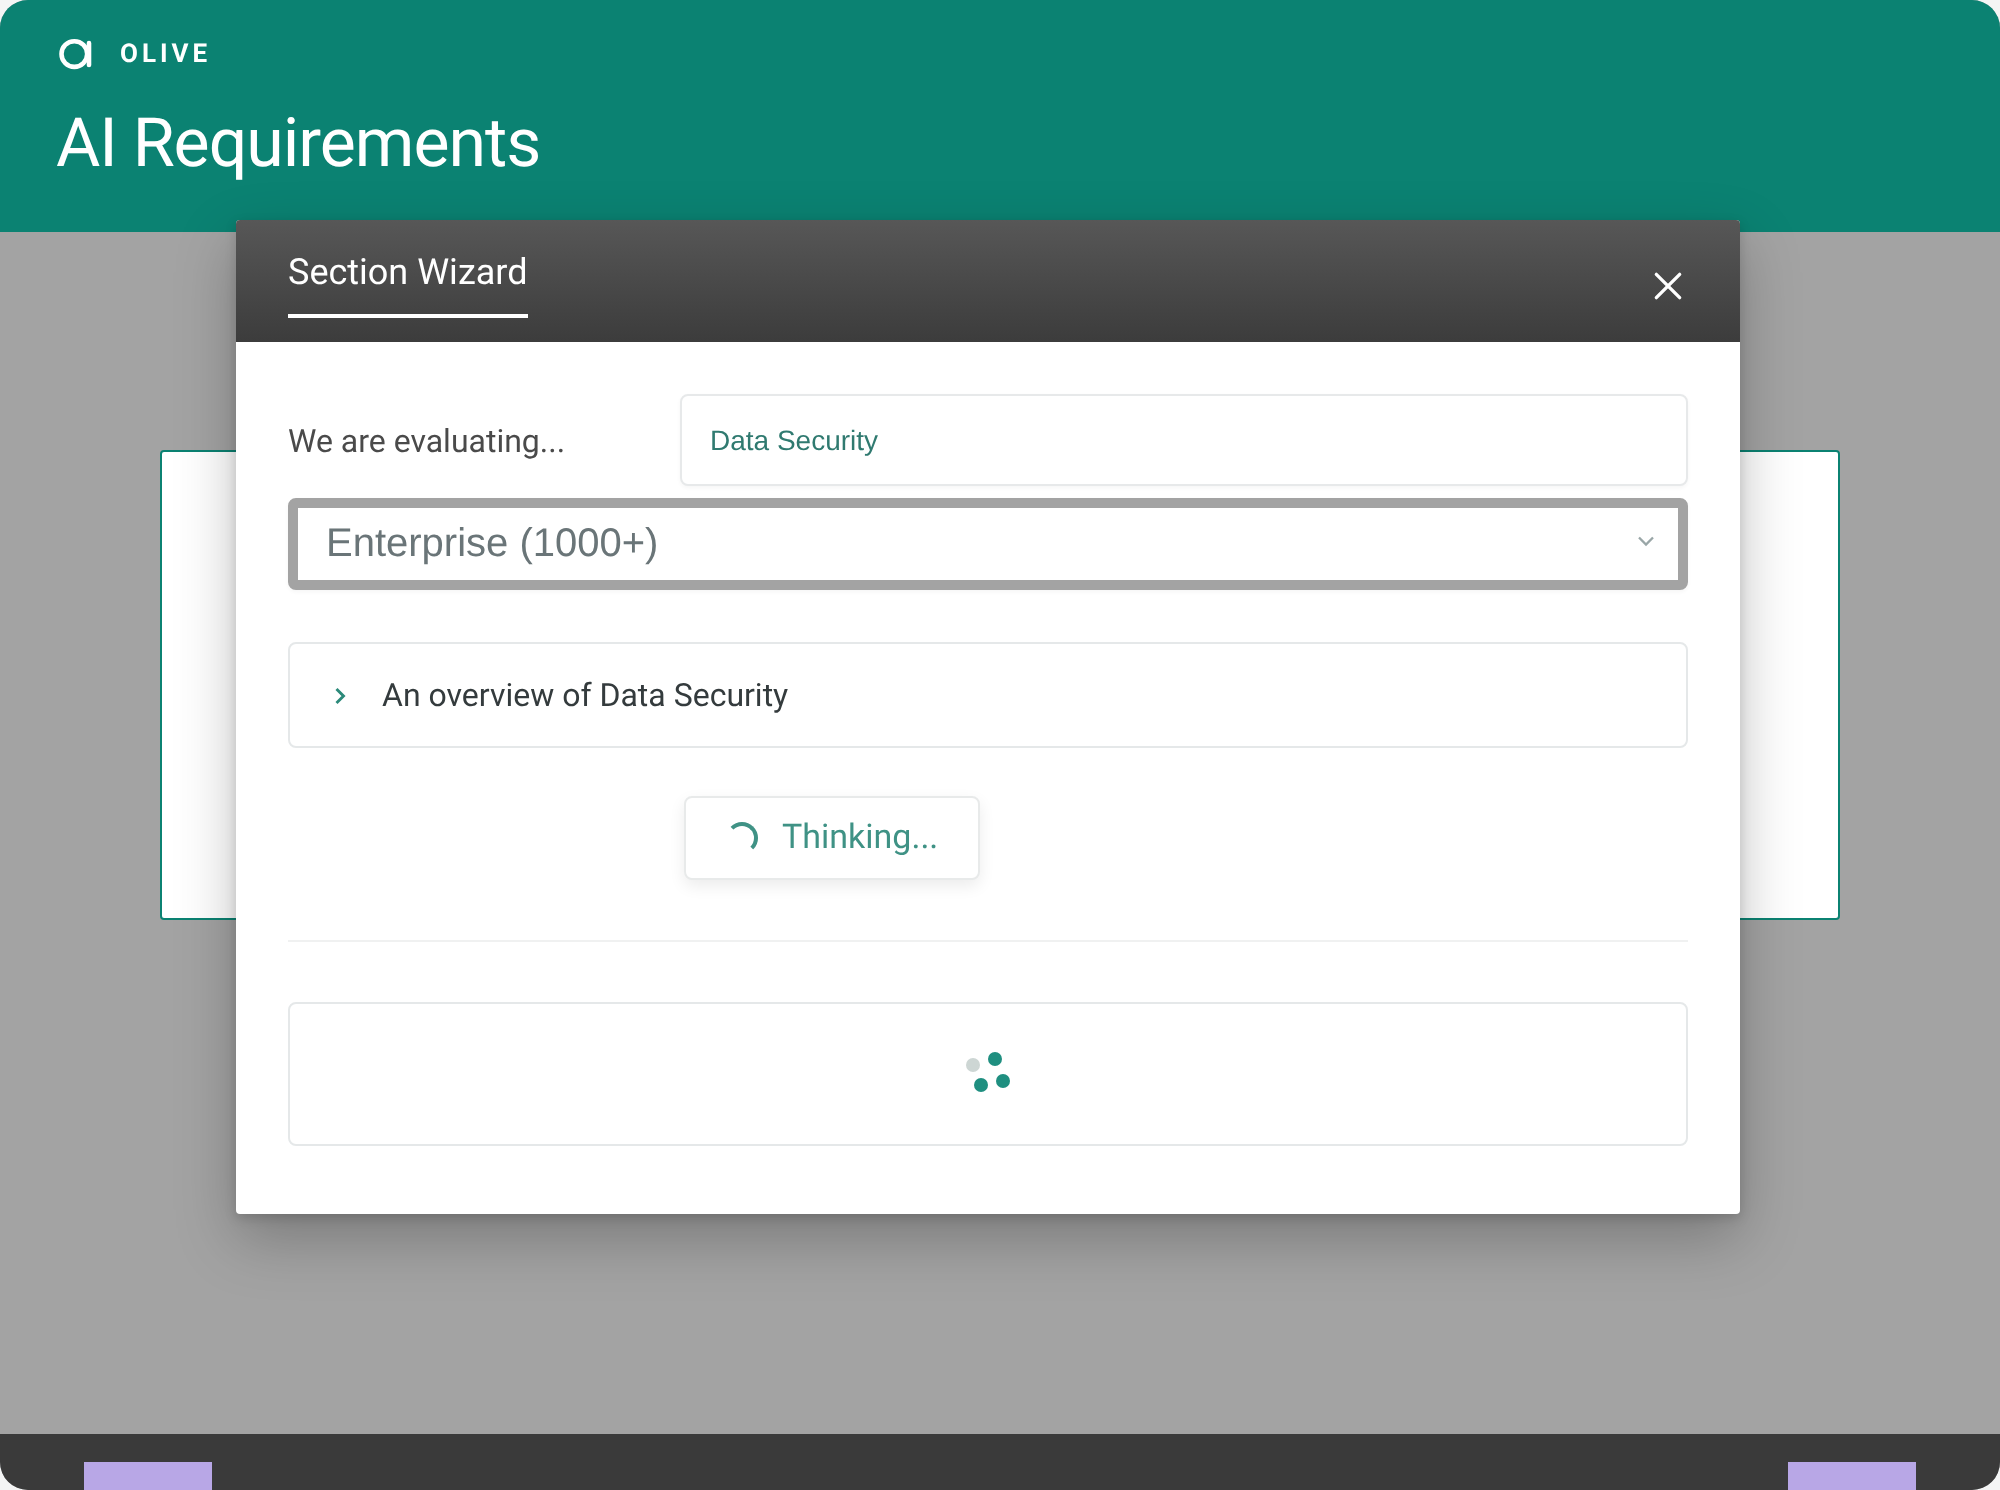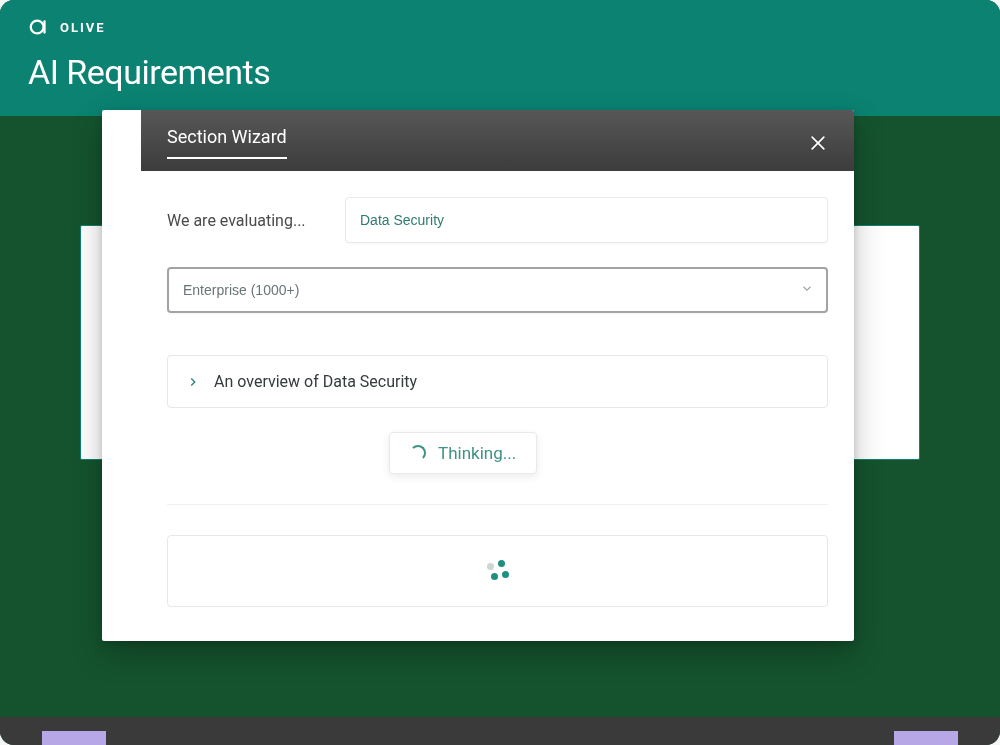--- a/index.html
+++ b/index.html
@@ -1,52 +1,52 @@
 <!DOCTYPE html>
 <html><head>
 <meta charset="utf-8">
 <style>
   * { box-sizing: border-box; margin: 0; padding: 0; }
   html, body { width: 1000px; height: 745px; font-family: -apple-system, BlinkMacSystemFont, "Segoe UI", Roboto, "Helvetica Neue", Arial, sans-serif; background: #f4f5f5; overflow: hidden; }
 
-  .viewport { width: 1000px; height: 745px; position: relative; border-radius: 14px; overflow: hidden; background: #14532d; }
+  .viewport { width: 1000px; height: 745px; position: relative; border-radius: 14px; overflow: hidden; background: #a3a3a3; }
 
   
   .header-band { background: #0b8272; color: #fff; padding: 16px 28px 24px 28px; }
   .brand-row { display: flex; align-items: center; gap: 10px; }
   .brand-mark { width: 22px; height: 22px; display: inline-flex; align-items: center; justify-content: center; }
   .brand-word { font-size: 13px; font-weight: 700; letter-spacing: 2px; }
   .page-title { font-size: 34px; font-weight: 400; margin-top: 14px; letter-spacing: -0.5px; }
 
   
   .bg-card { position: absolute; left: 80px; right: 80px; top: 225px; height: 235px; border: 1px solid #0b8272; border-radius: 2px; background: #fff; }
 
   
-  .modal { position: absolute; left: 102px; top: 110px; width: 752px; background: #fff; border-radius: 2px; box-shadow: 0 12px 30px rgba(0,0,0,.25), 0 2px 6px rgba(0,0,0,.15); overflow: hidden; padding-left: 39px; }
+  .modal { position: absolute; left: 118px; top: 110px; width: 752px; background: #fff; border-radius: 2px; box-shadow: 0 12px 30px rgba(0,0,0,.25), 0 2px 6px rgba(0,0,0,.15); overflow: hidden; }
 
   .modal-header { background: linear-gradient(#575757, #3c3c3c); color: #fff; display: flex; align-items: center; justify-content: space-between; padding: 16px 22px 12px 26px; }
   .modal-title { font-size: 18px; font-weight: 400; padding-bottom: 10px; border-bottom: 2px solid #fff; }
   .modal-close { width: 28px; height: 28px; display: flex; align-items: center; justify-content: center; cursor: pointer; }
   .modal-close svg { stroke: #fff; }
 
   .modal-body { padding: 26px 26px 34px 26px; }
 
-  .form-row { display: flex; align-items: center; gap: 8px; margin-bottom: 24px; }
+  .form-row { display: flex; align-items: center; gap: 26px; margin-bottom: 6px; }
   .form-label { width: 170px; color: #4a4a4a; font-size: 16px; }
   .text-input { flex: 1; height: 46px; border: 1px solid #e7e9ea; border-radius: 4px; padding: 0 14px; font-size: 14px; color: #307a70; background: #fff; box-shadow: 0 1px 2px rgba(0,0,0,.04); }
   .select-wrap { position: relative; flex: 1; }
-  .select-input { width: 100%; height: 46px; border: 2px solid #a3a3a3; border-radius: 4px; padding: 0 36px 0 14px; font-size: 14px; color: #6a7578; background: #fff; appearance: none; -webkit-appearance: none; box-shadow: 0 1px 2px rgba(0,0,0,.04); cursor: pointer; }
+  .select-input { width: 100%; height: 46px; border: 5px solid #a3a3a3; border-radius: 4px; padding: 0 36px 0 14px; font-size: 20px; color: #6a7578; background: #fff; appearance: none; -webkit-appearance: none; box-shadow: 0 1px 2px rgba(0,0,0,.04); cursor: pointer; }
   .select-caret { position: absolute; right: 14px; top: 50%; transform: translateY(-50%); pointer-events: none; color: #99a6a7; }
 
-  .accordion { margin-top: 42px; border: 1px solid #e5e8e9; border-radius: 4px; padding: 16px 18px; display: flex; align-items: center; gap: 14px; cursor: pointer; }
+  .accordion { margin-top: 26px; border: 1px solid #e5e8e9; border-radius: 4px; padding: 16px 18px; display: flex; align-items: center; gap: 14px; cursor: pointer; }
   .accordion-caret { color: #2c8a7a; display: inline-flex; }
   .accordion-label { color: #343b3d; font-size: 16px; }
 
   .thinking-row { display: flex; justify-content: flex-start; padding-left: 198px; margin-top: 24px; }
-  .thinking-pill { display: inline-flex; align-items: center; gap: 12px; padding: 10px 20px; border: 1px solid #e8eaea; border-radius: 4px; box-shadow: 0 3px 8px rgba(0,0,0,.08); color: #3f9285; font-size: 17px; background: #fff; margin-left: 24px; }
+  .thinking-pill { display: inline-flex; align-items: center; gap: 12px; padding: 10px 20px; border: 1px solid #e8eaea; border-radius: 4px; box-shadow: 0 3px 8px rgba(0,0,0,.08); color: #3f9285; font-size: 17px; background: #fff; }
   .spinner-arc { width: 16px; height: 16px; border: 2px solid transparent; border-top: 2px solid #3f9285; border-right: 2px solid #3f9285; border-radius: 50%; animation: spin 1s linear infinite; }
   @keyframes spin { to { transform: rotate(360deg); } }
 
   .divider { height: 1px; background: #f0f1f1; margin: 30px 0; }
 
   .loading-card { border: 1px solid #e5e8e9; border-radius: 4px; height: 72px; display: flex; align-items: center; justify-content: center; }
   .dot-cluster { position: relative; width: 26px; height: 26px; }
   .dot { position: absolute; width: 7px; height: 7px; border-radius: 50%; }
   .dot.d1 { left: 2px; top: 5px; background: #cdd6d4; }
   .dot.d2 { left: 13px; top: 2px; background: #1f8f80; }

